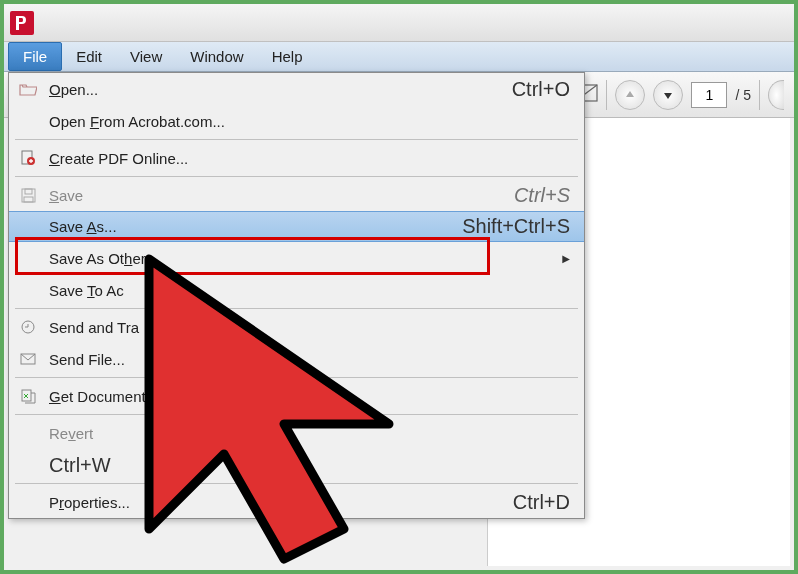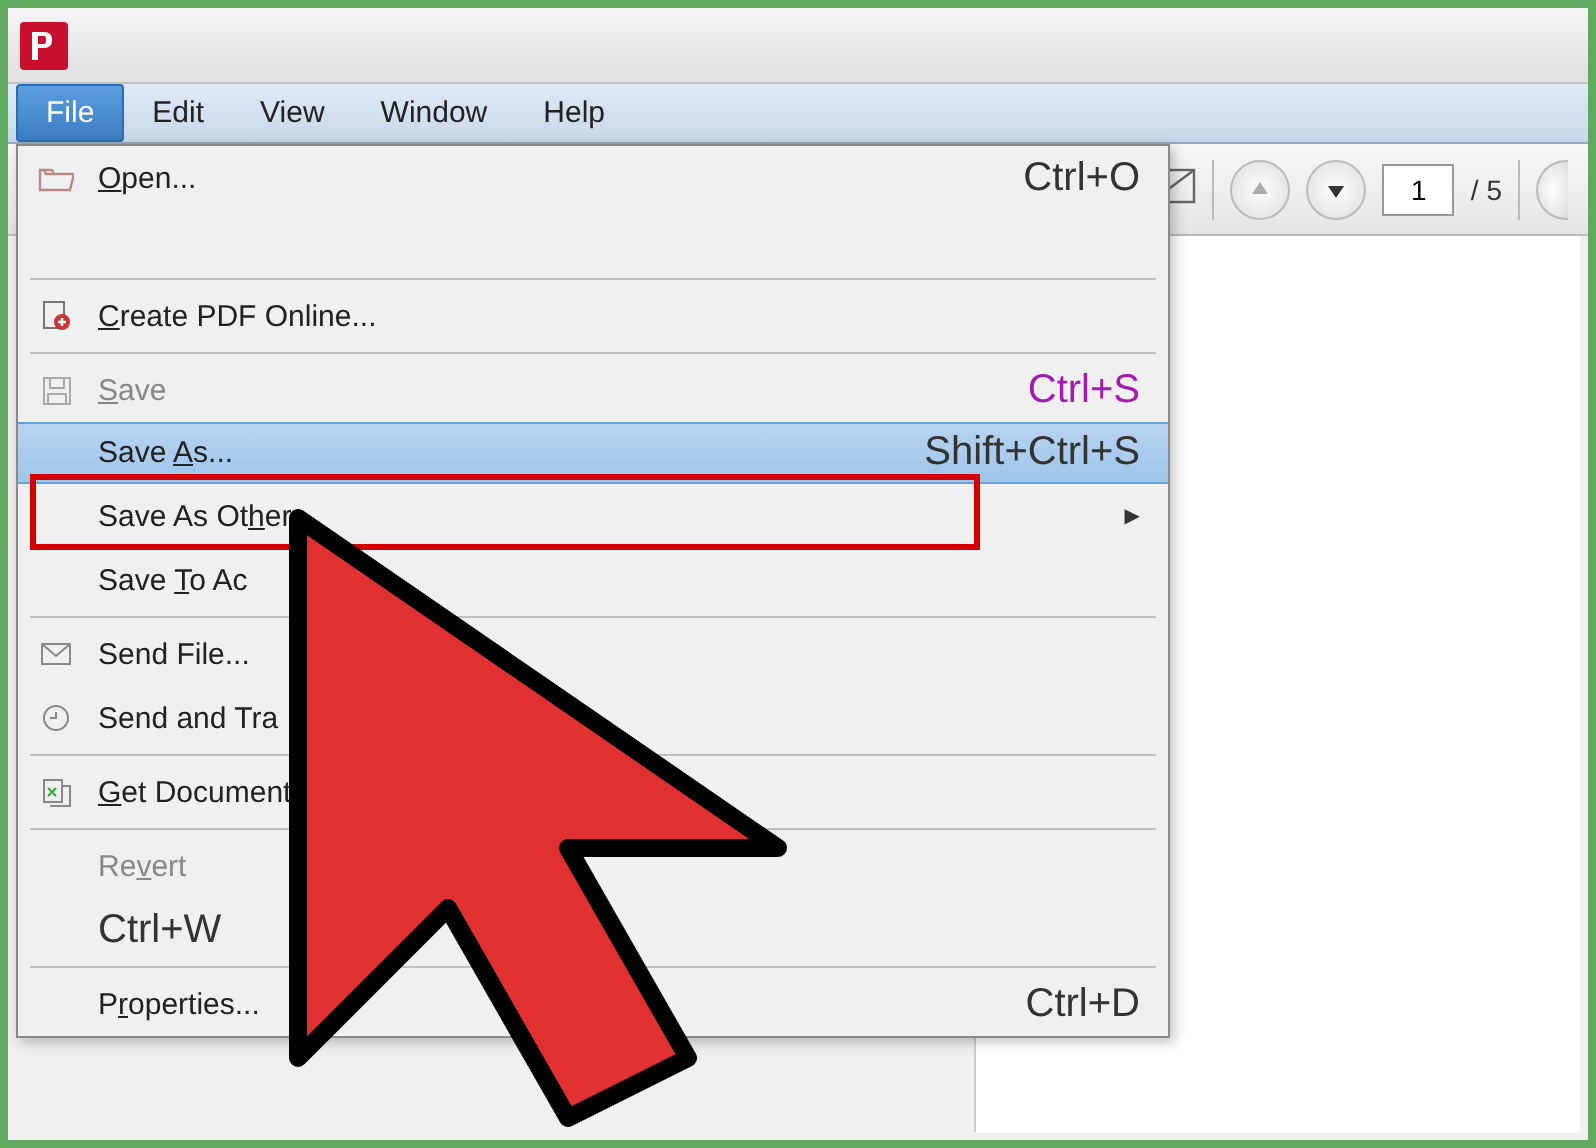--- a/index.html
+++ b/index.html
@@ -126,21 +126,21 @@
       width: 22px;
       height: 20px;
       margin-right: 10px;
       display: flex;
       align-items: center;
       justify-content: center;
     }
     .dd-label { flex: 1; }
     .dd-label u { text-decoration: underline; }
     .dd-shortcut { color: #333; font-size: 20px; }
-    .dd-item.disabled .dd-shortcut { color: #a21caf; }
+    .dd-item.disabled .dd-shortcut { color: #737373; font-style: italic; }
     .dd-sep {
       height: 1px;
       background: #c0c0c0;
       margin: 2px 6px;
     }
     .dd-item.highlighted {
       background: linear-gradient(#b8d4f0, #9ec5ea);
       border-top: 1px solid #6aa0d8;
       border-bottom: 1px solid #6aa0d8;
       height: 31px;
@@ -213,20 +213,21 @@
     <span class="dd-icon">
       <svg width="18" height="14" viewBox="0 0 18 14">
           <path d="M1 3 L1 13 L16 13 L18 5 L4 5 L3 3 Z M1 3 L7 3 L8 5" fill="none" stroke="#b88" stroke-width="1.2"></path>
         </svg>
     </span>
     <span class="dd-label"><u>O</u>pen...</span>
     <span class="dd-shortcut">Ctrl+O</span>
   </div>
   <div class="dd-item">
     <span class="dd-icon"></span>
+    <span class="dd-label">Open <u>F</u>rom Acrobat.com...</span>
   </div>
   <div class="dd-sep"></div>
   <div class="dd-item">
     <span class="dd-icon">
       <svg width="16" height="16" viewBox="0 0 16 16">
           <rect x="2" y="1" width="10" height="13" fill="none" stroke="#777" stroke-width="1"></rect>
           <circle cx="11" cy="11" r="4" fill="#c33"></circle>
           <path d="M11 9 L11 13 M9 11 L13 11" stroke="white" stroke-width="1.3"></path>
         </svg>
     </span>
@@ -254,35 +255,35 @@
     <span class="dd-label">Save As Ot<u>h</u>er...</span>
     <span class="arrow">▶</span>
   </div>
   <div class="dd-item">
     <span class="dd-icon"></span>
     <span class="dd-label">Save <u>T</u>o Ac</span>
   </div>
   <div class="dd-sep"></div>
   <div class="dd-item">
     <span class="dd-icon">
+      <svg width="16" height="14" viewBox="0 0 16 14">
+          <circle cx="8" cy="7" r="6" fill="none" stroke="#888" stroke-width="1"></circle>
+          <path d="M5 7 L8 7 L8 4" stroke="#888" fill="none"></path>
+        </svg>
+    </span>
+    <span class="dd-label">Send and Tra</span>
+  </div>
+  <div class="dd-item">
+    <span class="dd-icon">
       <svg width="16" height="12" viewBox="0 0 16 12">
           <rect x="1" y="1" width="14" height="10" fill="none" stroke="#888" stroke-width="1"></rect>
           <path d="M1 1 L8 7 L15 1" fill="none" stroke="#888"></path>
         </svg>
     </span>
     <span class="dd-label">Send File...</span>
-  </div>
-  <div class="dd-item">
-    <span class="dd-icon">
-      <svg width="16" height="14" viewBox="0 0 16 14">
-          <circle cx="8" cy="7" r="6" fill="none" stroke="#888" stroke-width="1"></circle>
-          <path d="M5 7 L8 7 L8 4" stroke="#888" fill="none"></path>
-        </svg>
-    </span>
-    <span class="dd-label">Send and Tra</span>
   </div>
   <div class="dd-sep"></div>
   <div class="dd-item">
     <span class="dd-icon">
       <svg width="16" height="16" viewBox="0 0 16 16">
           <rect x="2" y="2" width="9" height="11" fill="none" stroke="#888"></rect>
           <path d="M11 5 L15 5 L15 15 L5 15" fill="none" stroke="#888"></path>
           <path d="M4 10 L8 6 M4 6 L8 10" stroke="#3a3"></path>
         </svg>
     </span>

